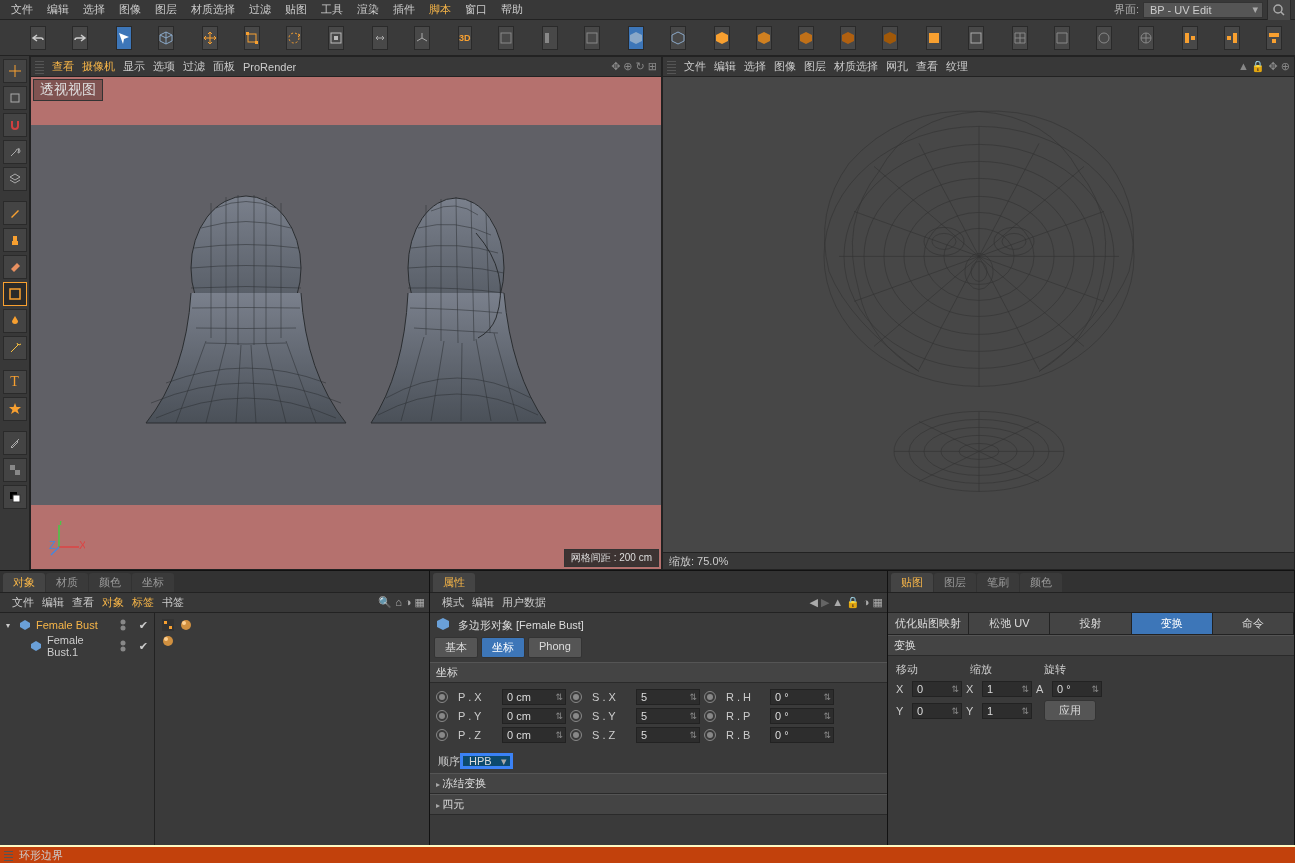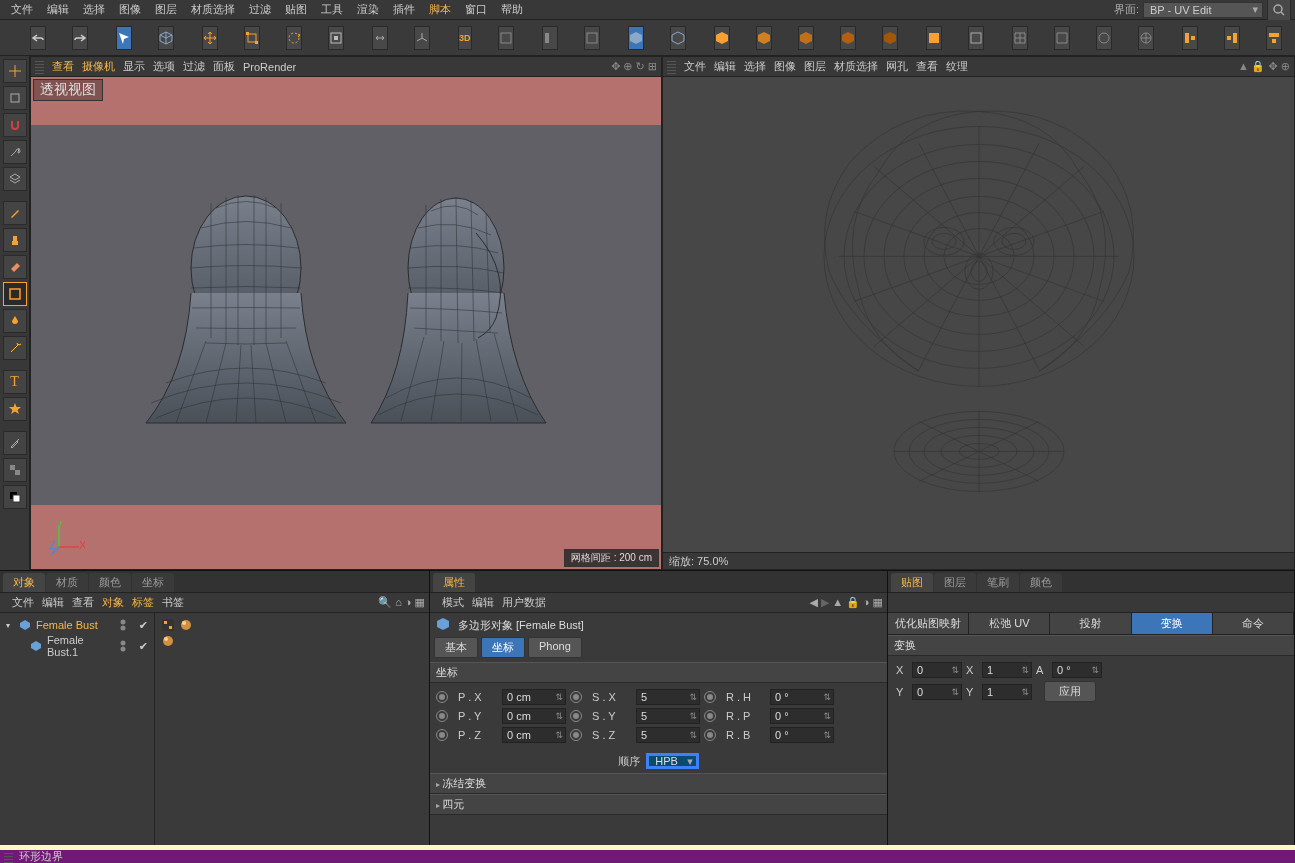--- a/index.html
+++ b/index.html
@@ -72,34 +72,34 @@
 .attr-tab { padding:2px 10px; background:#555; color:#ddd; cursor:pointer; border:1px solid #333; border-radius:2px; }
 .attr-tab.act { background:#3d76b8; color:#fff; }
 .section-hd { background:#444; color:#ddd; padding:2px 6px; border-top:1px solid #555; border-bottom:1px solid #2a2a2a; }
 .section-hd.fold:before { content:"▸ "; font-size:8px; color:#aaa; }
 .coord-grid { display:grid; grid-template-columns:18px 40px 64px 18px 40px 64px 18px 40px 64px; gap:3px 4px; padding:6px 6px; align-items:center; }
 .coord-grid .lbl { color:#ccc; padding-right:2px; }
 .coord-grid .dot { width:12px; height:12px; border:1px solid #888; border-radius:50%; display:flex; align-items:center; justify-content:center; }
 .coord-grid .dot:after { content:""; width:6px; height:6px; background:#888; border-radius:50%; }
 .numfield { background:#2d2d2d; border:1px solid #222; color:#ddd; padding:1px 4px; height:16px; display:flex; align-items:center; position:relative; }
 .numfield:after { content:"⇅"; position:absolute; right:2px; color:#888; font-size:9px; }
-.order-row { display:flex; justify-content:center; gap:6px; padding:4px 8px; align-items:center; }
+.order-row { display:flex; justify-content:flex-start; padding:4px 8px; align-items:center; }
 .dd { background:#0c4a6e; color:#ddd; border:3px solid #3b82f6; padding:0 18px 0 6px; height:16px; display:flex; align-items:center; position:relative; min-width:50px; }
 .dd:after { content:"▾"; position:absolute; right:3px; color:#aaa; }
 .btnrow { display:flex; border-bottom:1px solid #222; }
 .bbtn { flex:1; text-align:center; padding:3px 0; background:#444; border-right:1px solid #222; cursor:pointer; color:#ddd; }
 .bbtn.act { background:#3d76b8; color:#fff; }
 .trans-body { padding:6px 8px; }
 .trans-body .hdrow { display:flex; gap:0; margin-bottom:4px; }
 .trans-body .hdrow div { width:74px; color:#ccc; }
 .trow { display:flex; align-items:center; gap:4px; margin-bottom:3px; }
 .trow .ax { width:12px; color:#ccc; }
 .trow .numfield { width:50px; }
 .applybtn { background:#555; color:#ddd; border:1px solid #333; padding:2px 14px; border-radius:3px; cursor:pointer; margin-left:8px; }
-.statusbar { height:18px; background:#701a75; display:flex; align-items:center; gap:6px; padding:0 4px; border-top:5px solid #fef9c3; }
+.statusbar { height:18px; background:#c2410c; display:flex; align-items:center; gap:6px; padding:0 4px; border-top:2px solid #fef9c3; }
 .statusbar .grip2 { width:9px; height:12px; background:repeating-linear-gradient(0deg,#555 0 1px,transparent 1px 3px); }
 svg { display:block; }
 .headsvg { position:absolute; left:50%; top:50%; transform:translate(-50%,-50%); }
 .uvsvg { position:absolute; left:50%; top:50%; transform:translate(-50%,-52%); }
 </style>
 </head>
 <body>
 
 <div class="menubar">
   <span class="item">文件</span>
@@ -833,20 +833,25 @@
       </div>
     <div class="btnrow">
       <div class="bbtn">优化贴图映射</div>
       <div class="bbtn">松弛 UV</div>
       <div class="bbtn">投射</div>
       <div class="bbtn act">变换</div>
       <div class="bbtn">命令</div>
     </div>
     <div class="section-hd">变换</div>
     <div class="trans-body">
+      <div class="hdrow">
+        <div>移动</div>
+        <div>缩放</div>
+        <div>旋转</div>
+      </div>
       <div class="trow">
         <span class="ax">X</span>
           <div class="numfield">0</div>
         <span class="ax">X</span>
           <div class="numfield">1</div>
         <span class="ax">A</span>
           <div class="numfield">0 °</div>
       </div>
       <div class="trow">
         <span class="ax">Y</span>

